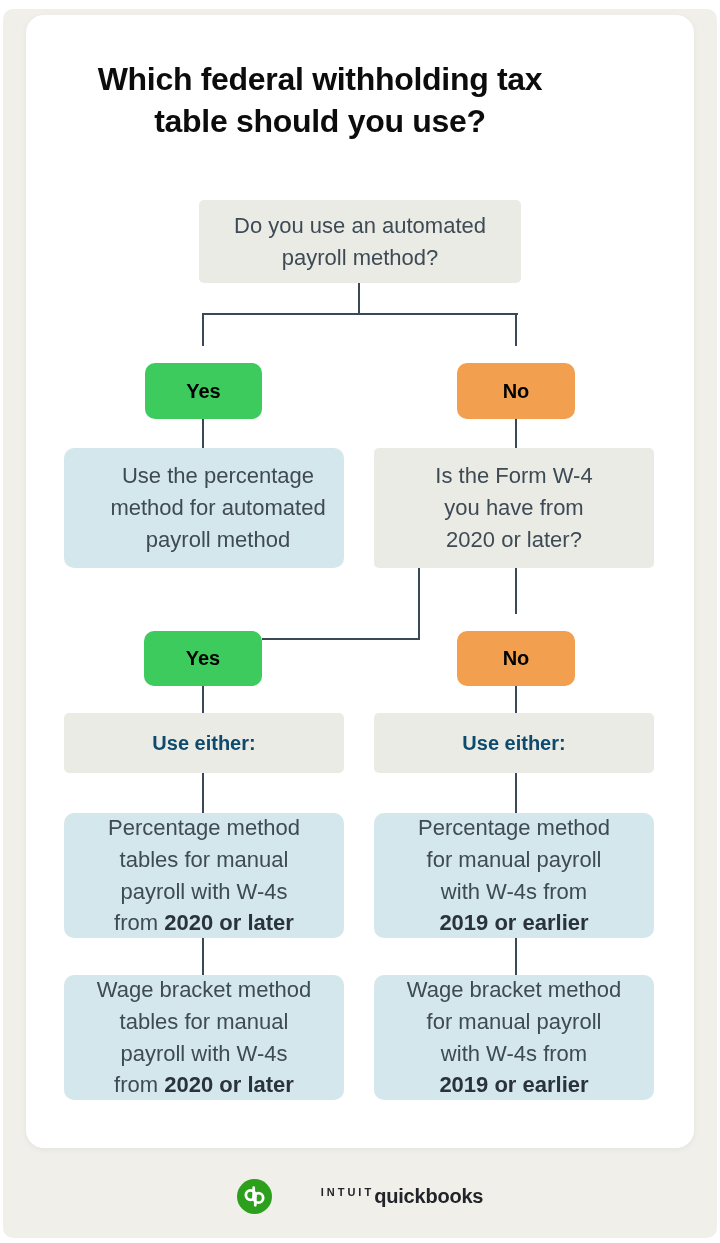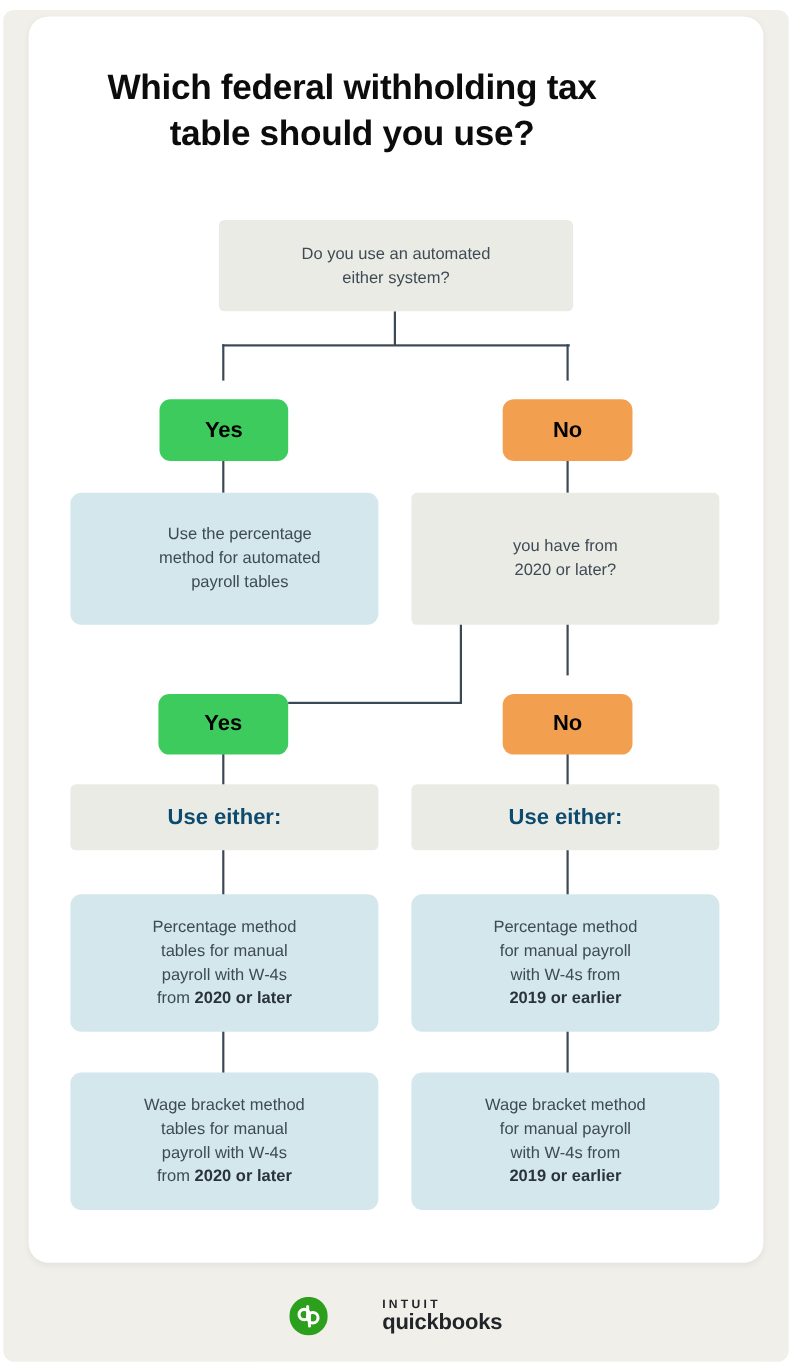--- a/index.html
+++ b/index.html
@@ -23,41 +23,41 @@
     box-shadow:0 2px 6px rgba(0,0,0,0.05);
   }
   .title{
     position:absolute; left:0; top:58px; width:640px; text-align:center;
     color:var(--title-black); font-weight:800; font-size:32px; line-height:1.32;
     letter-spacing:-0.3px;
   }
   .box{
     position:absolute; display:flex; flex-direction:column;
     align-items:center; justify-content:center; text-align:center;
-    color:var(--text-dark); font-size:15px; line-height:1.45;
+    color:var(--text-dark); font-size:22px; line-height:1.45;
   }
   .box.gray{background:var(--box-gray); border-radius:5px;}
   .box.blue{background:var(--box-blue); border-radius:10px;}
   .box b{font-weight:700; color:var(--text-bold);}
   .box.either{font-size:20px; font-weight:700; color:#0c4a6e;}
   .pill{
     position:absolute; display:flex; align-items:center; justify-content:center;
     border-radius:10px; font-size:20px; font-weight:800; color:#000000;margin-top:18px;
   }
   .pill.green{background:var(--yes-green);}
   .pill.orange{background:var(--no-orange);}
   .conn{position:absolute; background:var(--connector);}
   .conn.v{width:2px;}
   .conn.h{height:2px;}
   .footer{
     position:absolute; left:0; top:1179px; width:720px;
     display:flex; align-items:center; justify-content:center; gap:9px;
   }
   .logo-circle{width:35px; height:35px; flex:0 0 auto;}
-  .brand{display:flex; flex-direction:column; align-items:flex-start;margin-left:40px;}
+  .brand{display:flex; flex-direction:row; align-items:flex-start;margin-left:40px;}
   .brand-top{
     font-size:11px; font-weight:700; letter-spacing:3px; color:#212429; line-height:1.1;
   }
   .brand-bottom{
     font-size:20px; font-weight:700; color:#212429; line-height:1.05; letter-spacing:-0.2px;
   }
 </style>
 </head>
 <body>
 
@@ -80,36 +80,37 @@
 <div class="conn v" style="left:515px;top:567px;height:47px;"></div>
 <div class="conn v" style="left:202px;top:667px;height:47px;"></div>
 <div class="conn v" style="left:515px;top:667px;height:47px;"></div>
 <div class="conn v" style="left:202px;top:772px;height:42px;"></div>
 <div class="conn v" style="left:515px;top:772px;height:42px;"></div>
 <div class="conn v" style="left:202px;top:937px;height:39px;"></div>
 <div class="conn v" style="left:515px;top:937px;height:39px;"></div>
 
 <div class="box gray" style="left:199px;top:200px;width:322px;height:83px;">
   <div><span>Do you use an automated</span></div>
-  <div><span>either system?</span></div>
+  <div><span>payroll method?</span></div>
 </div>
 
 <div class="pill green" style="left:145px;top:345px;width:117px;height:56px;">
   <span>Yes</span>
 </div>
 <div class="pill orange" style="left:457px;top:345px;width:118px;height:56px;">
   <span>No</span>
 </div>
 
 <div class="box blue" style="left:64px;top:448px;width:280px;height:120px;padding-left:28px;">
   <div><span>Use the percentage</span></div>
   <div><span>method for automated</span></div>
-  <div><span>payroll tables</span></div>
+  <div><span>payroll method</span></div>
 </div>
 <div class="box gray" style="left:374px;top:448px;width:280px;height:120px;">
+  <div><span>Is the Form W-4</span></div>
   <div><span>you have from</span></div>
   <div><span>2020 or later?</span></div>
 </div>
 
 <div class="pill green" style="left:144px;top:613px;width:118px;height:55px;">
   <span>Yes</span>
 </div>
 <div class="pill orange" style="left:457px;top:613px;width:118px;height:55px;">
   <span>No</span>
 </div>

